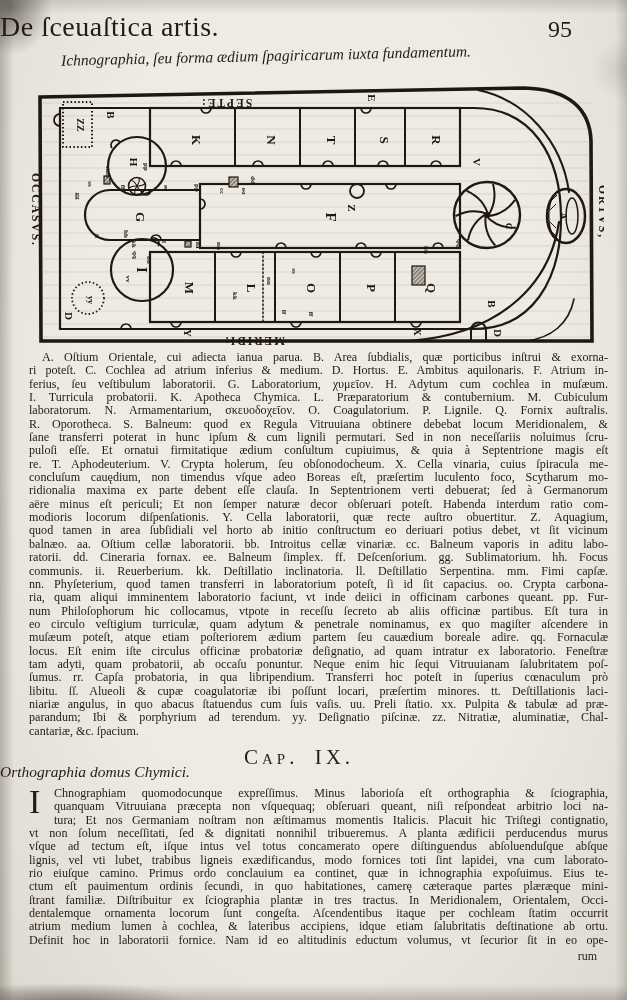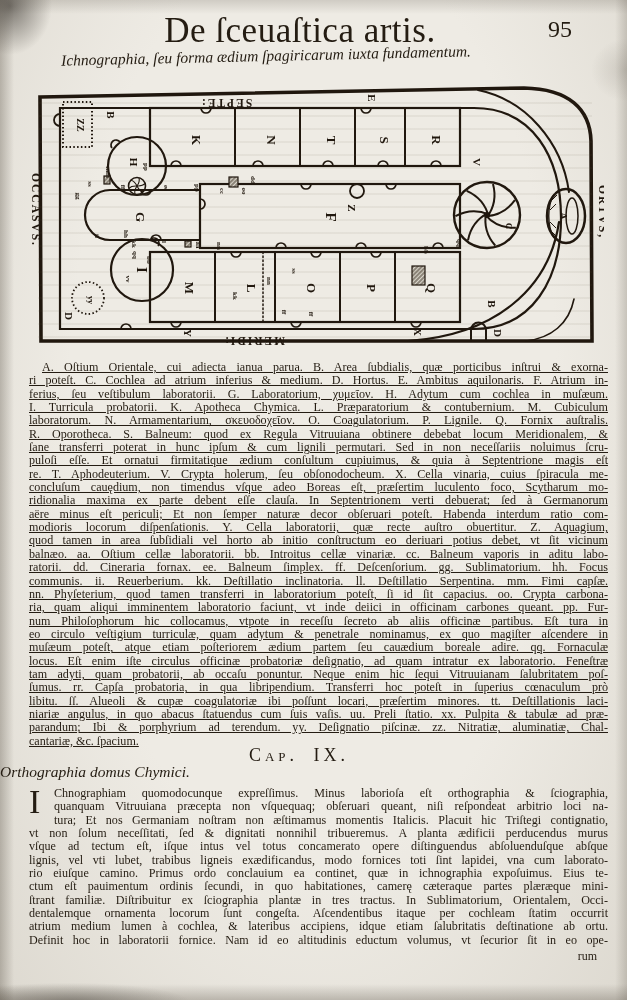--- a/index.html
+++ b/index.html
@@ -8,36 +8,36 @@
     background:
       radial-gradient(60px 70px at 10px 6px, rgba(35,30,24,.55), rgba(35,30,24,0) 70%),
       radial-gradient(50px 45px at 626px 70px, rgba(60,52,40,.15), rgba(60,52,40,0) 70%),
       radial-gradient(160px 26px at 70px 1002px, rgba(40,35,28,.35), rgba(40,35,28,0) 75%),
       linear-gradient(90deg, rgba(70,62,50,.30), rgba(70,62,50,0) 14px),
       linear-gradient(270deg, rgba(70,62,50,.20), rgba(70,62,50,0) 12px),
       linear-gradient(0deg, rgba(70,62,50,.28), rgba(70,62,50,0) 16px),
       linear-gradient(180deg, rgba(70,62,50,.18), rgba(70,62,50,0) 14px),
       radial-gradient(ellipse at 50% 40%, #eeebe4 55%, #ddd9d0 100%);
   }
-  .h1{position:absolute;top:11px;left:0;width:600px;text-align:center;font-size:35px;letter-spacing:.5px;}
+  .h1{position:absolute;top:11px;left:0;width:600px;font-size:28px;letter-spacing:.5px;}
   .pageno{position:absolute;top:16px;left:548px;font-size:24px;}
   .caption{position:absolute;top:47px;left:0;width:532px;text-align:center;font-style:italic;
     font-size:15.5px;transform:rotate(-1.3deg);}
   .diagram{position:absolute;left:26px;top:84px;width:578px;height:264px;}
   .diagram svg{width:100%;height:100%;display:block;}
   .diagram::after{content:"";position:absolute;inset:10px 12px;pointer-events:none;
     background:repeating-linear-gradient(0deg, rgba(95,85,62,.07) 0 2px, rgba(0,0,0,0) 2px 13px);}
   .tb{position:absolute;left:29px;width:579px;font-size:12.1px;line-height:13.35px;}
-  .legend{top:361px;text-decoration:underline;}
+  .legend{top:351px;}
   .bodyp{top:787px;}
   .tl{text-align:justify;text-align-last:justify;}
   .tl.noj{text-align:left;text-align-last:left;}
   .indent{text-indent:13px;}
   .caph{position:absolute;top:745px;left:0;width:598px;text-align:center;
-    font-variant:small-caps;font-size:18px;letter-spacing:4px;word-spacing:7px;}
+    font-variant:small-caps;font-size:21px;letter-spacing:4px;word-spacing:7px;}
   .subh{position:absolute;top:763px;left:0;width:598px;text-align:left;font-style:italic;font-size:15.5px;}
   .dropcap{float:left;width:21px;height:26px;font-size:34px;line-height:27px;margin:1px 4px 0 0;}
   .catchword{position:absolute;top:949px;left:18px;width:579px;text-align:right;font-size:12px;}
   
   .dcmp{font-size:11.5px;font-weight:bold;letter-spacing:2px;fill:#20170e;}
   .dl{font-size:13px;font-weight:bold;fill:#20170e;}
   .dl2{font-size:11px;font-weight:bold;fill:#20170e;}
   .dsm{font-size:7px;font-weight:bold;fill:#20170e;}
   .diagram text{text-anchor:middle;font-family:"Liberation Serif","DejaVu Serif",serif;}
 </style>
@@ -273,21 +273,21 @@
   <div class="tb bodyp">
     <div class="dropcap">I</div>
     <div class="tl">Chnographiam quomodocunque expreſſimus.  Minus laborioſa eſt orthographia &amp; ſciographia,</div>
     <div class="tl">quanquam Vitruuiana præcepta non vſquequaq; obſeruari queant, niſi reſpondeat arbitrio loci na-</div>
     <div class="tl">tura; Et nos Germaniam noſtram non æſtimamus momentis Italicis.  Placuit hic Triſtegi contignatio,</div>
     <div class="tl">vt non ſolum neceſſitati, ſed &amp; dignitati nonnihil tribueremus.  A planta ædificii perducendus murus</div>
     <div class="tl">vſque ad tectum eſt, iſque intus vel totus concamerato opere diſtinguendus abſoluenduſque abſque</div>
     <div class="tl">lignis, vel vti lubet, trabibus ligneis exædificandus, modo fornices toti ſint lapidei, vna cum laborato-</div>
     <div class="tl">rio eiuſque camino. Primus ordo conclauium ea continet, quæ in ichnographia expoſuimus.  Eius te-</div>
     <div class="tl">ctum eſt pauimentum ordinis ſecundi, in quo habitationes, camerę cæteraque partes plæræque mini-</div>
-    <div class="tl">ſtrant familiæ. Diſtribuitur ex ſciographia plantæ in tres tractus. In Sublimatorium, Orientalem, Occi-</div>
+    <div class="tl">ſtrant familiæ. Diſtribuitur ex ſciographia plantæ in tres tractus. In Meridionalem, Orientalem, Occi-</div>
     <div class="tl">dentalemque ornamenta locorum ſunt congeſta.  Aſcendentibus itaque per cochleam ſtatim occurrit</div>
     <div class="tl">atrium medium lumen à cochlea, &amp; lateribus accipiens, idque etiam ſalubritatis deſtinatione ab ortu.</div>
     <div class="tl">Definit hoc in laboratorii fornice.  Nam id eo altitudinis eductum volumus, vt ſecurior ſit in eo ope-</div>
   </div>
 
   <div class="catchword">rum</div>
 
 </div>
 
 </body></html>

